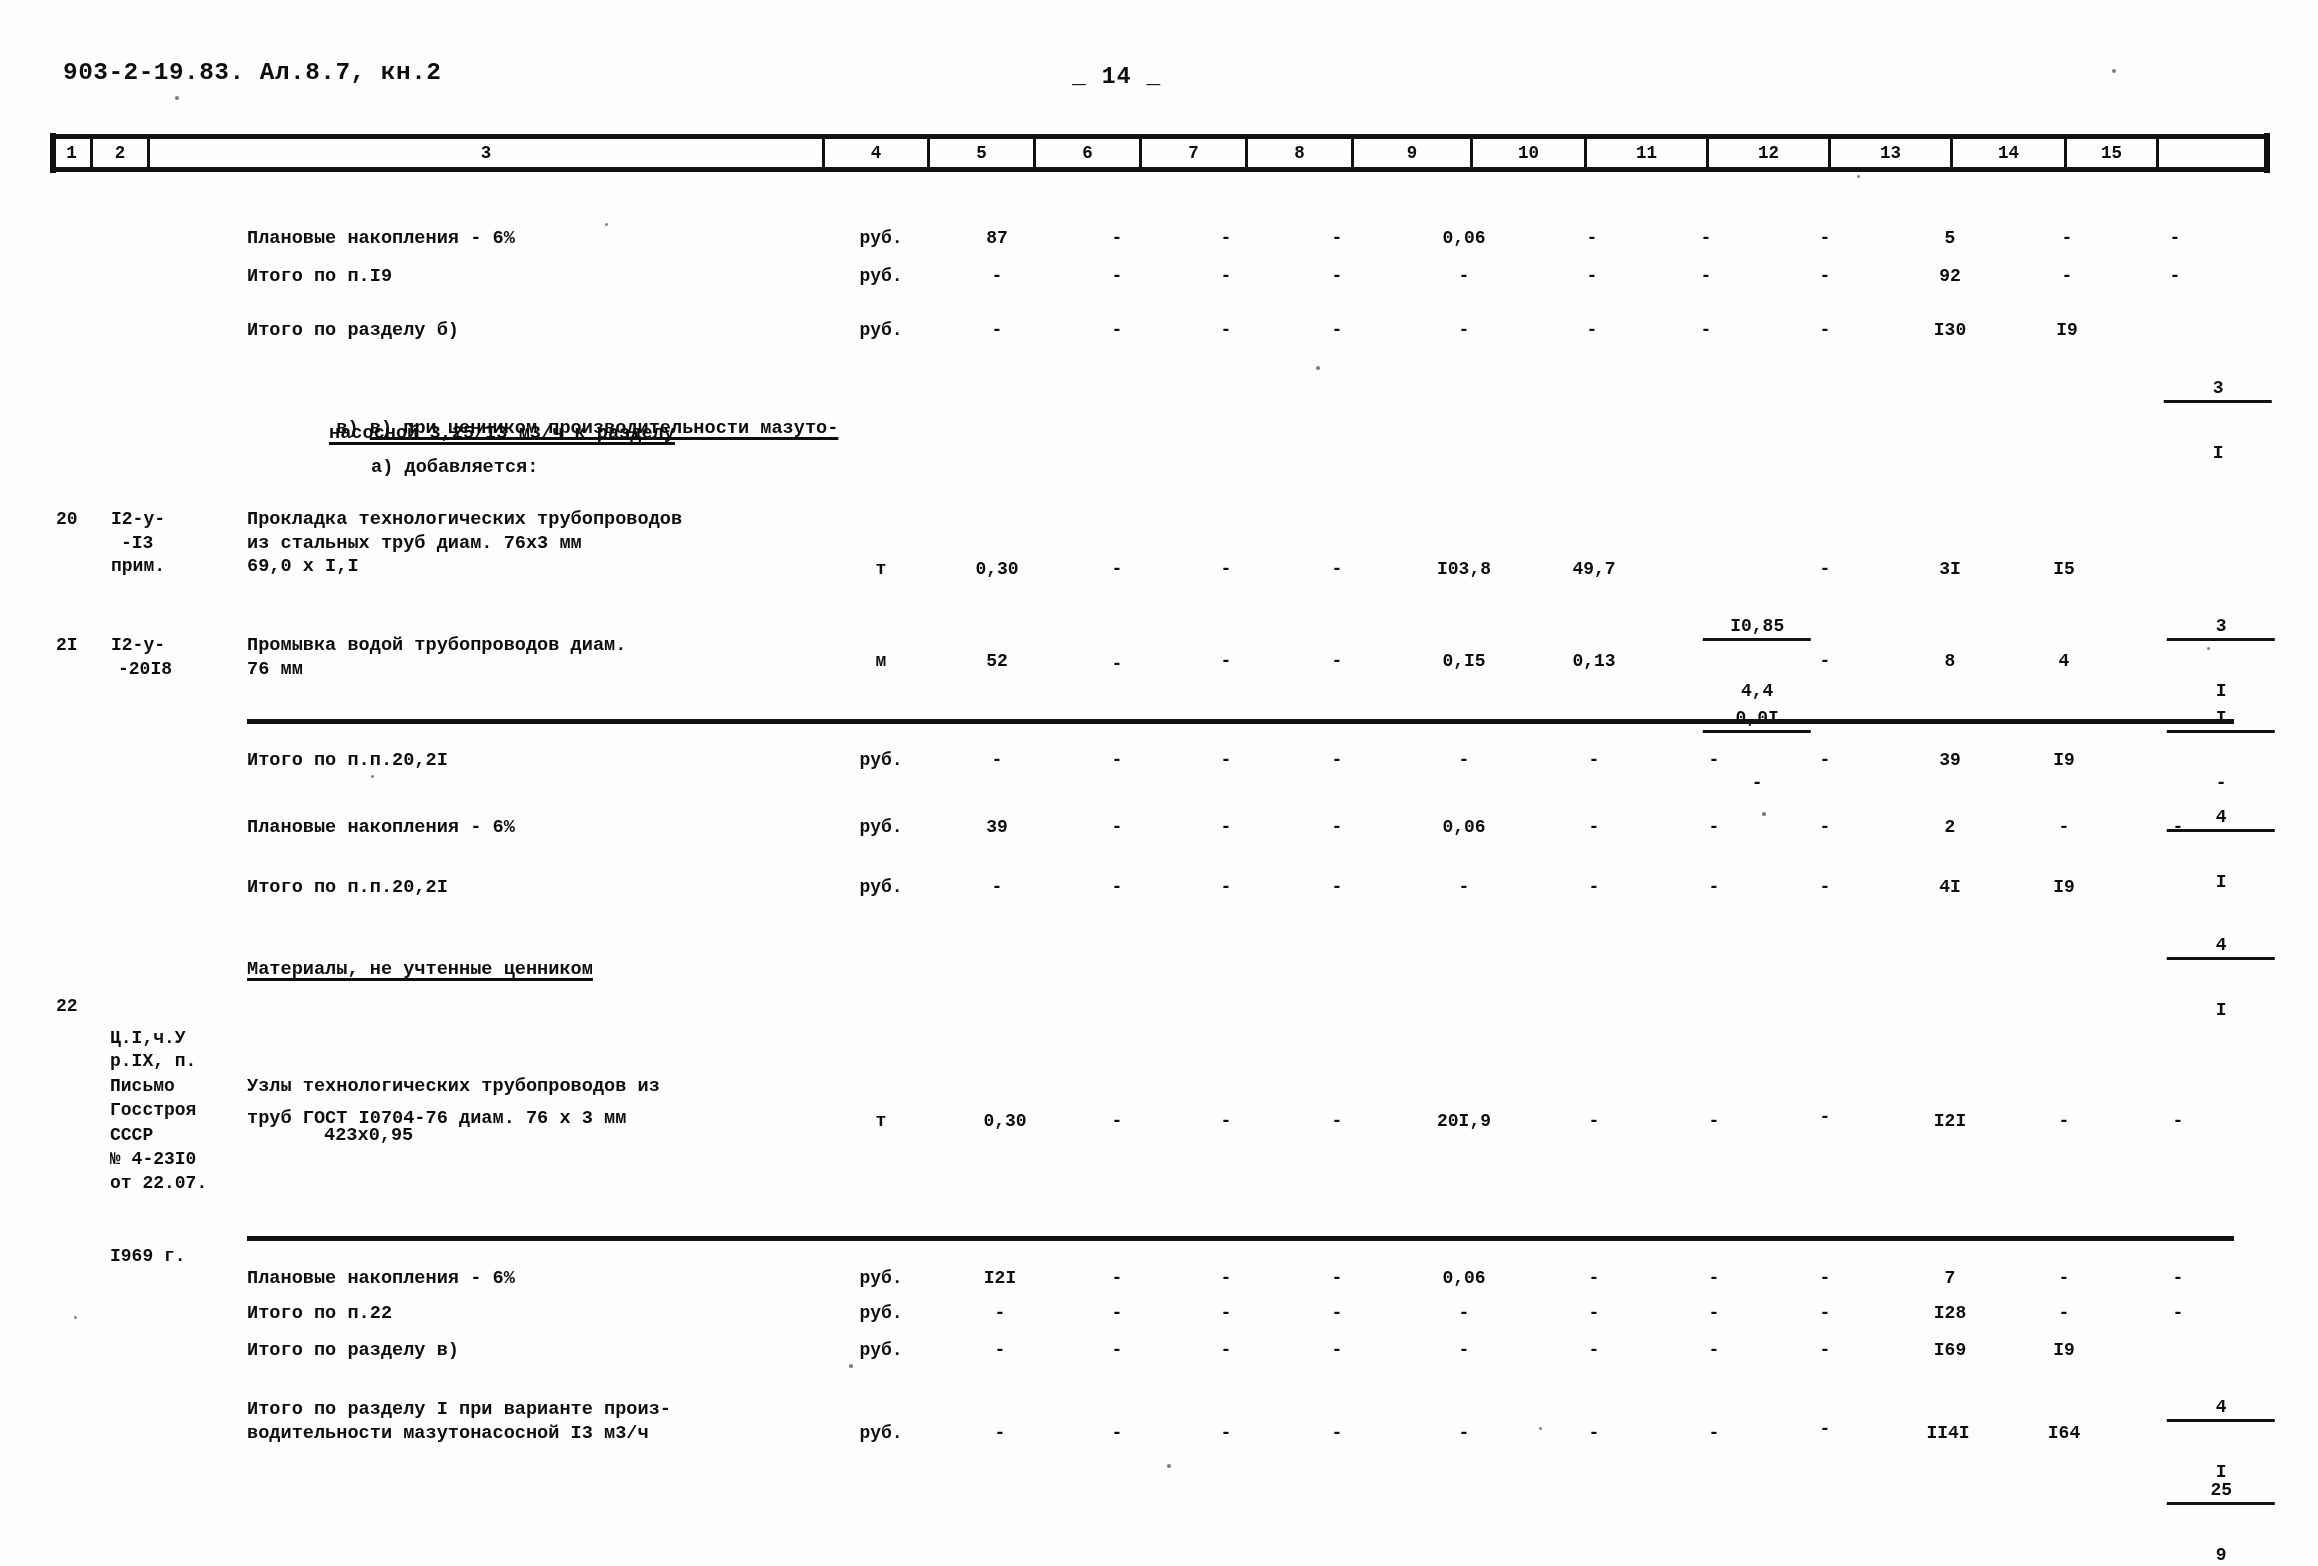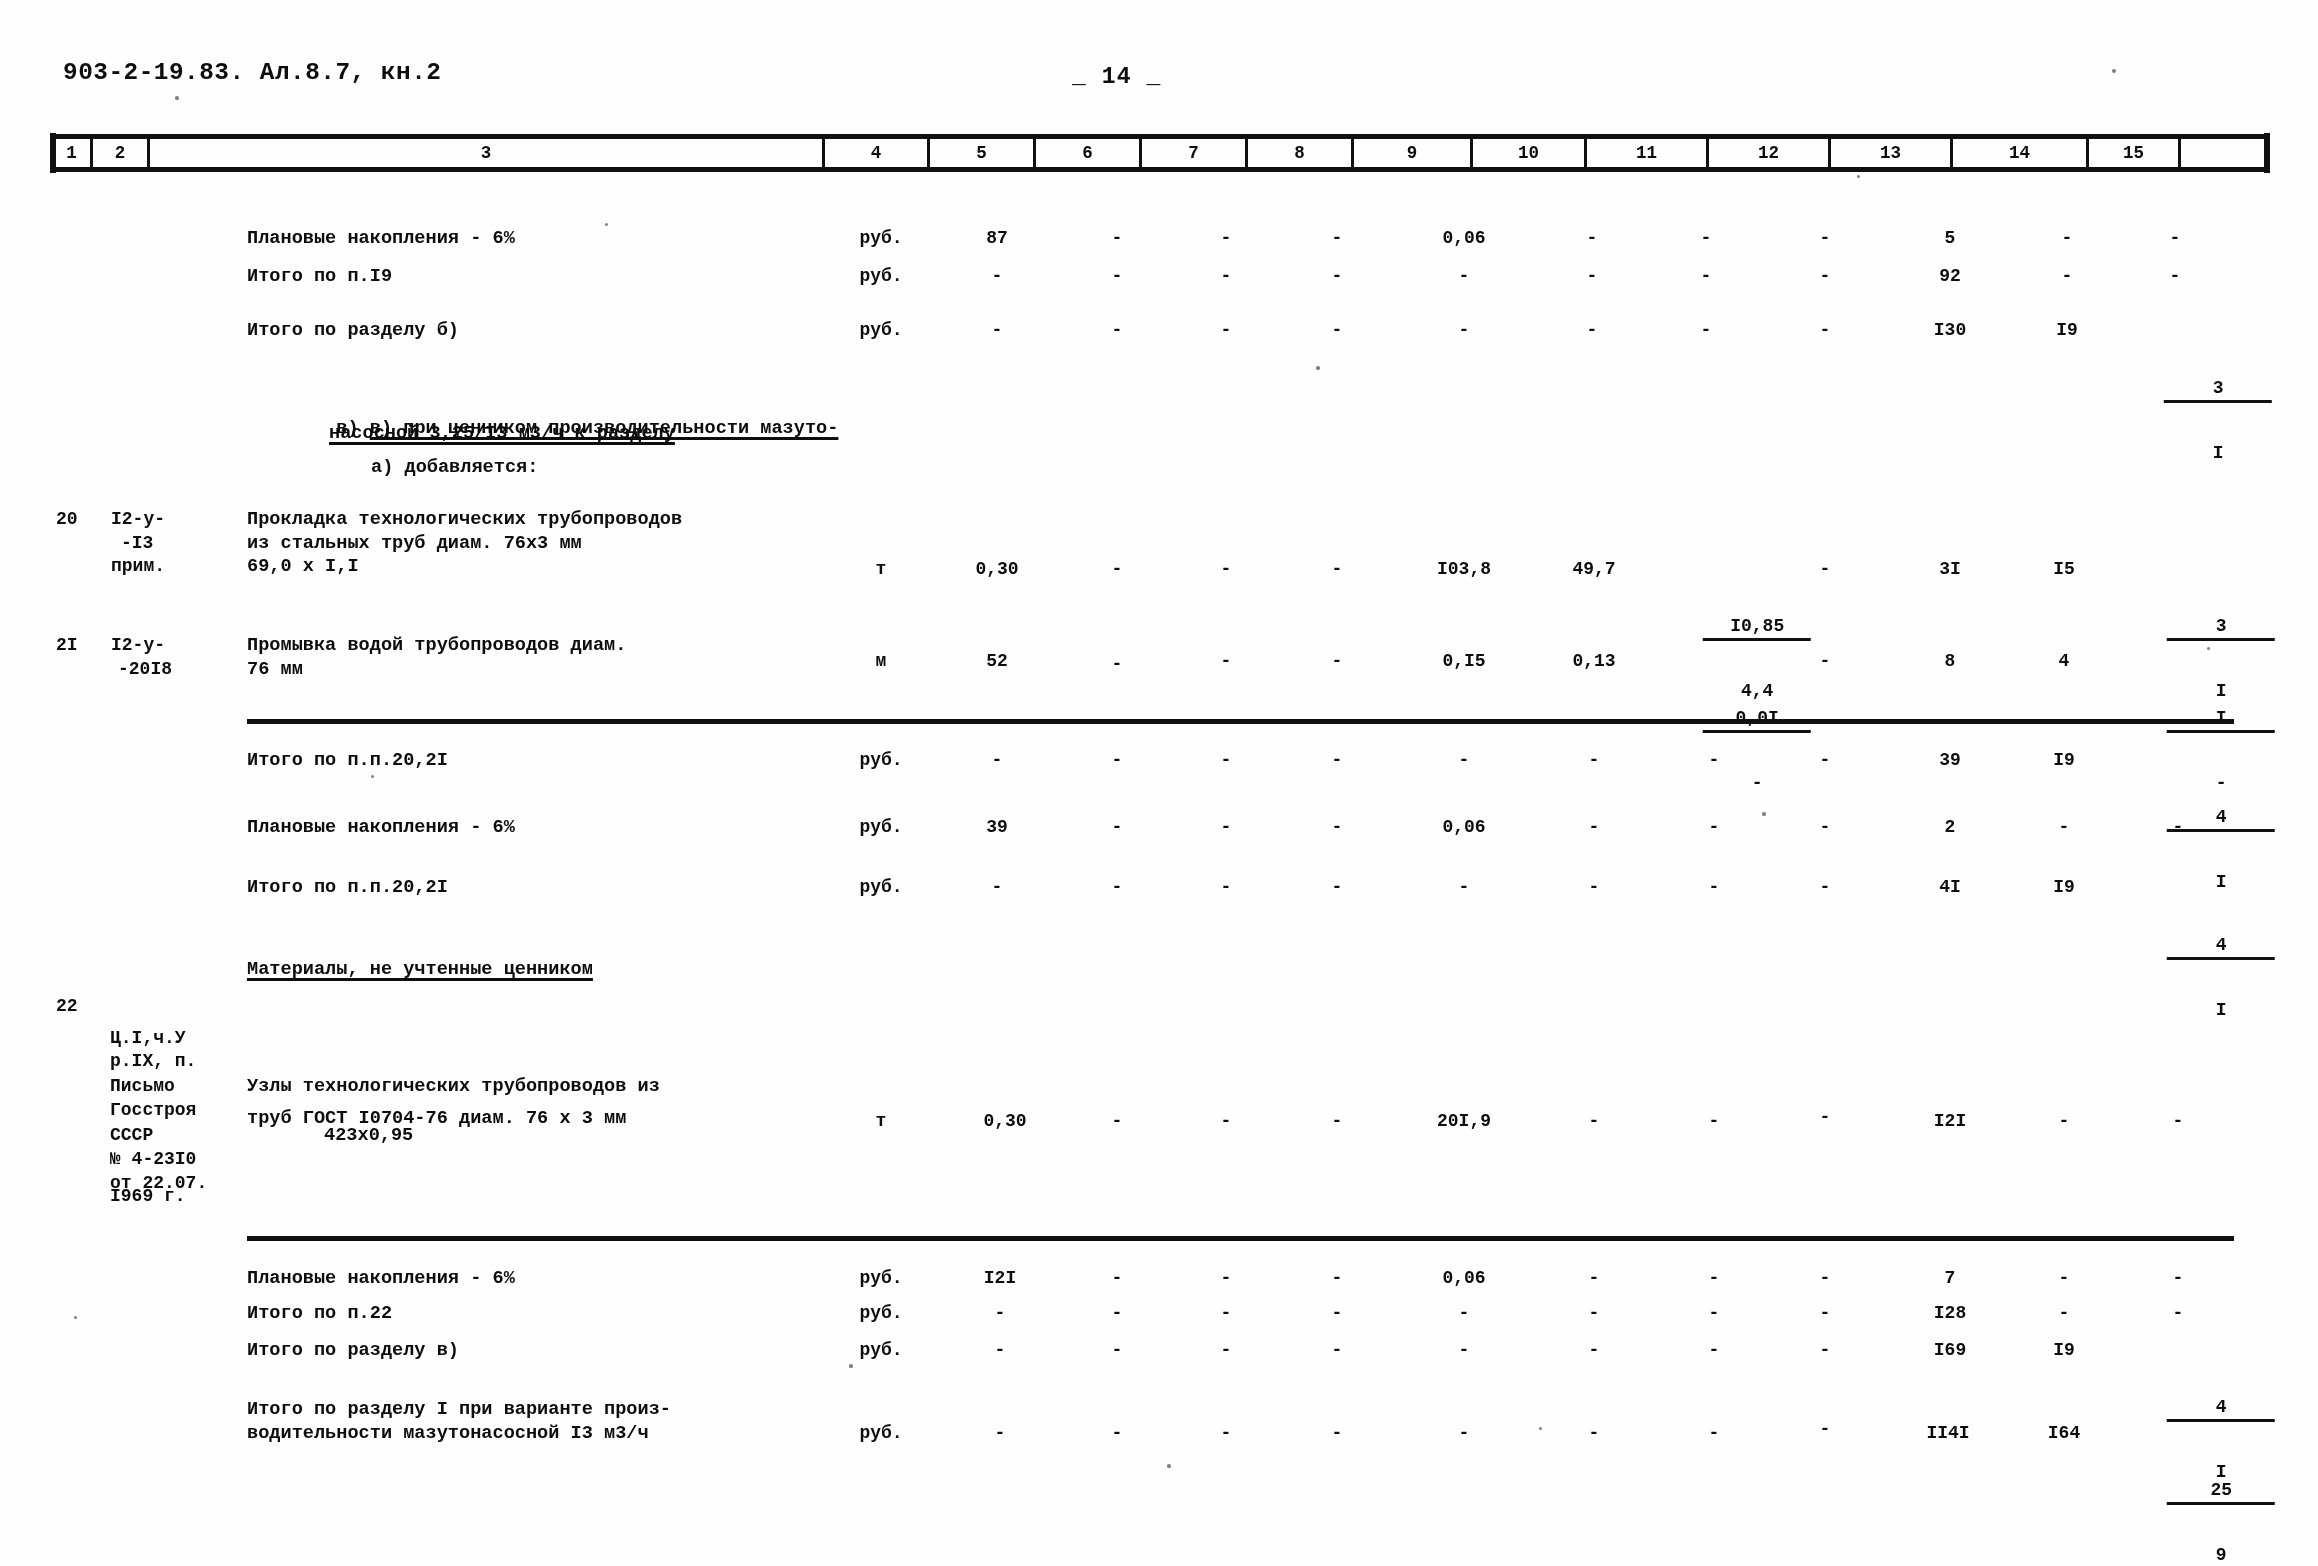--- a/index.html
+++ b/index.html
@@ -74,21 +74,21 @@
     <div class="cell" style="width:105px">4</div>
     <div class="cell" style="width:106px">5</div>
     <div class="cell" style="width:106px">6</div>
     <div class="cell" style="width:106px">7</div>
     <div class="cell" style="width:106px">8</div>
     <div class="cell" style="width:119px">9</div>
     <div class="cell" style="width:114px">10</div>
     <div class="cell" style="width:122px">11</div>
     <div class="cell" style="width:122px">12</div>
     <div class="cell" style="width:122px">13</div>
-    <div class="cell" style="width:136px">14</div>
+    <div class="cell" style="width:114px">14</div>
     <div class="cell" style="width:92px">15</div>
     <div class="cap-r"></div>
   </div>
 
   <div class="rows">
 
     <div class="row" style="height:0">
       <div class="c desc" style="left:247px;top:52px">Плановые накопления - 6%</div>
       <div class="c num" style="left:881px;top:52px">руб.</div>
       <div class="c num" style="left:997px;top:52px">87</div>
@@ -277,21 +277,21 @@
 
     <div class="row" style="height:0">
       <div class="c" style="left:56px;top:820px">22</div>
       <div class="c" style="left:110px;top:852px">Ц.I,ч.У</div>
       <div class="c" style="left:110px;top:875px">р.IХ, п.</div>
       <div class="c" style="left:110px;top:900px">Письмо</div>
       <div class="c" style="left:110px;top:924px">Госстроя</div>
       <div class="c" style="left:110px;top:949px">СССР</div>
       <div class="c" style="left:110px;top:973px">№ 4-23I0</div>
       <div class="c" style="left:110px;top:997px">от 22.07.</div>
-      <div class="c" style="left:110px;top:1010px">I969 г.</div>
+      <div class="c" style="left:110px;top:1070px">I969 г.</div>
       <div class="c desc" style="left:247px;top:900px">Узлы технологических трубопроводов из</div>
       <div class="c desc" style="left:247px;top:932px">труб ГОСТ I0704-76 диам. 76 х 3 мм</div>
       <div class="c desc" style="left:324px;top:949px">423х0,95</div>
       <div class="c num" style="left:881px;top:935px">т</div>
       <div class="c num" style="left:1005px;top:935px">0,30</div>
       <div class="c num" style="left:1117px;top:935px">-</div>
       <div class="c num" style="left:1226px;top:935px">-</div>
       <div class="c num" style="left:1337px;top:935px">-</div>
       <div class="c num" style="left:1464px;top:935px">20I,9</div>
       <div class="c num" style="left:1594px;top:935px">-</div>

